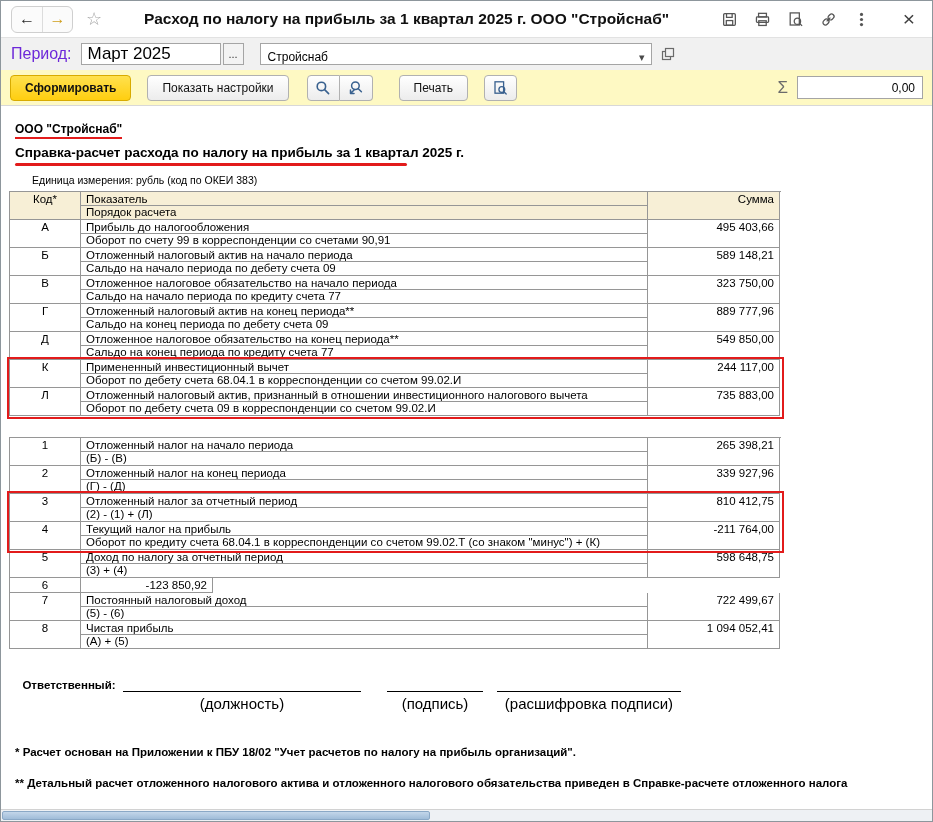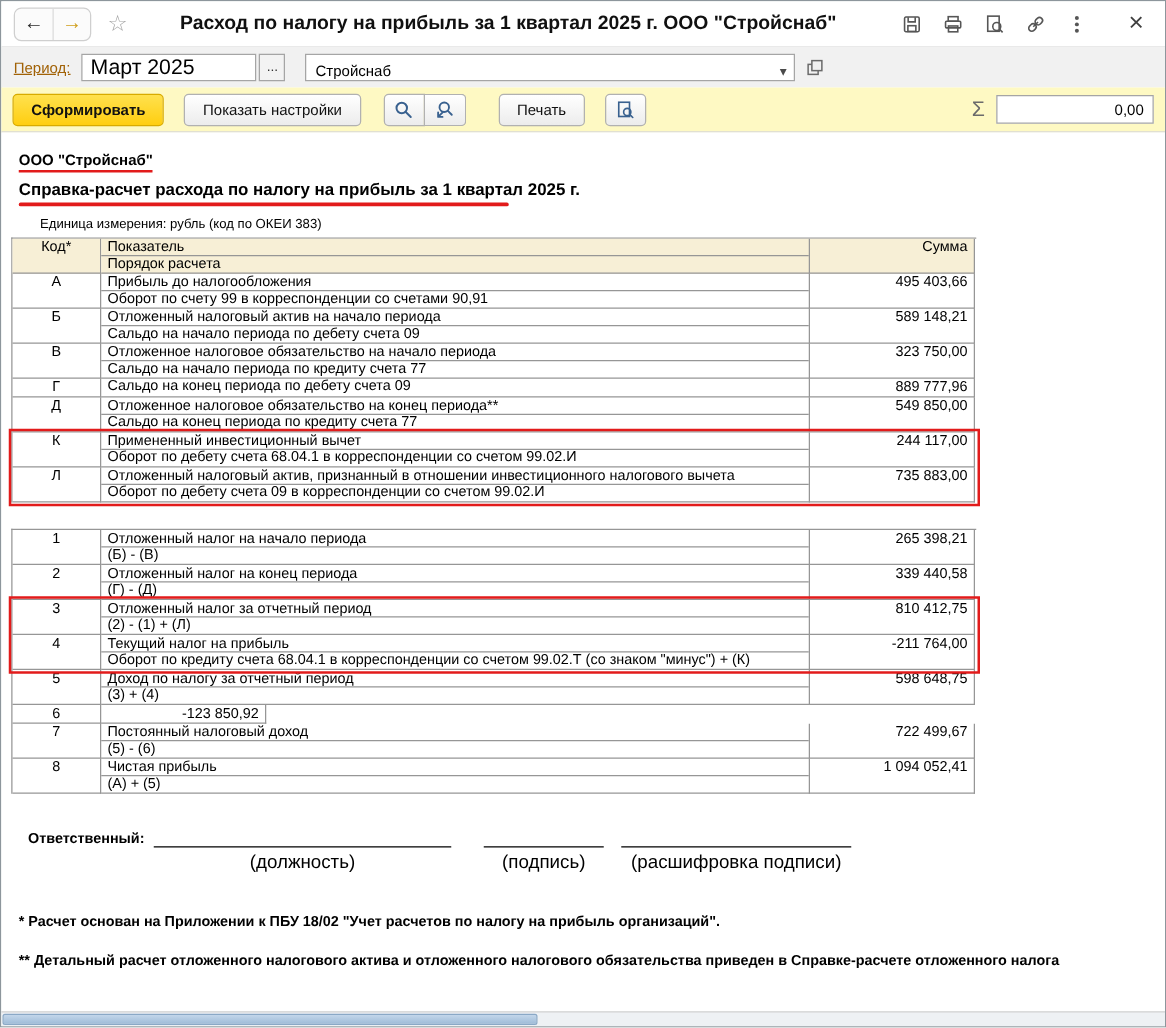--- a/index.html
+++ b/index.html
@@ -13,21 +13,21 @@
   .nav-btn + .nav-btn { border-left:1px solid #dcdcdc; }
   .nav-forward { color:#cf9e1b; }
   .star { margin-left:9px; font-size:18px; color:#a6a6a6; width:24px; text-align:center; }
   .tb-title { margin-left:38px; font-size:15.5px; font-weight:bold; color:#101010; white-space:nowrap; overflow:hidden; }
   .tb-icons { margin-left:auto; display:flex; align-items:center; gap:9px; }
   .icon-btn { width:24px; height:24px; display:flex; align-items:center; justify-content:center; }
   .close-btn { font-size:21px; color:#3f3f3f; margin-left:14px; width:26px; text-align:center; line-height:24px; }
 
   
   .filter-row { height:32px; background:#f1f1f1; display:flex; align-items:center; padding:0 10px; }
-  .lbl { font-size:12px; color:#a16207; margin-right:9px;text-decoration:underline; }
+  .lbl { font-size:16px; color:#6d28d9; margin-right:9px; }
   .text-field { height:22px; border:1px solid #a5a5a5; background:#fff; font-size:17px; padding:0 6px; display:flex; align-items:center; }
   .period-field { width:140px; }
   .dots-btn { width:21px; height:22px; border:1px solid #a5a5a5; background:#f3f3f3; margin-left:2px; font-size:11px; display:flex; align-items:center; justify-content:center; color:#333; }
   .combo { margin-left:16px; width:392px; height:22px; border:1px solid #a5a5a5; background:#fff; display:flex; align-items:flex-end; padding:0 4px 0 7px; font-size:12px; }
   .combo .val { flex:1; white-space:nowrap; overflow:hidden; }
   .combo .arr { color:#4a4a4a; font-size:11px; padding:0 2px; }
   .sq-btn { margin-left:5px; width:22px; height:22px; display:flex; align-items:center; justify-content:center; }
 
   
   .cmd-row { height:36px; background:#fef9c3; border-bottom:1px solid #d8d8d8; display:flex; align-items:center; padding:0 9px; }
@@ -238,20 +238,21 @@
               <div class="c-code">В</div>
               <div class="c-ind">
                 <div class="ind-top">Отложенное налоговое обязательство на начало периода</div>
                 <div class="ind-bot">Сальдо на начало периода по кредиту счета 77</div>
               </div>
               <div class="c-sum">323 750,00</div>
             </div>
             <div class="rc-row">
               <div class="c-code">Г</div>
               <div class="c-ind">
+                <div class="ind-top">Отложенный налоговый актив на конец периода**</div>
                 <div class="ind-bot">Сальдо на конец периода по дебету счета 09</div>
               </div>
               <div class="c-sum">889 777,96</div>
             </div>
             <div class="rc-row">
               <div class="c-code">Д</div>
               <div class="c-ind">
                 <div class="ind-top">Отложенное налоговое обязательство на конец периода**</div>
                 <div class="ind-bot">Сальдо на конец периода по кредиту счета 77</div>
               </div>
@@ -291,21 +292,21 @@
                 <div class="ind-bot">(Б) - (В)</div>
               </div>
               <div class="c-sum">265 398,21</div>
             </div>
             <div class="rc-row">
               <div class="c-code">2</div>
               <div class="c-ind">
                 <div class="ind-top">Отложенный налог на конец периода</div>
                 <div class="ind-bot">(Г) - (Д)</div>
               </div>
-              <div class="c-sum">339 440,58</div>
+              <div class="c-sum">339 927,96</div>
             </div>
           </div>
           <div class="block hl">
             <div class="rc-row">
               <div class="c-code">3</div>
               <div class="c-ind">
                 <div class="ind-top">Отложенный налог за отчетный период</div>
                 <div class="ind-bot">(2) - (1) + (Л)</div>
               </div>
               <div class="c-sum">810 412,75</div>

